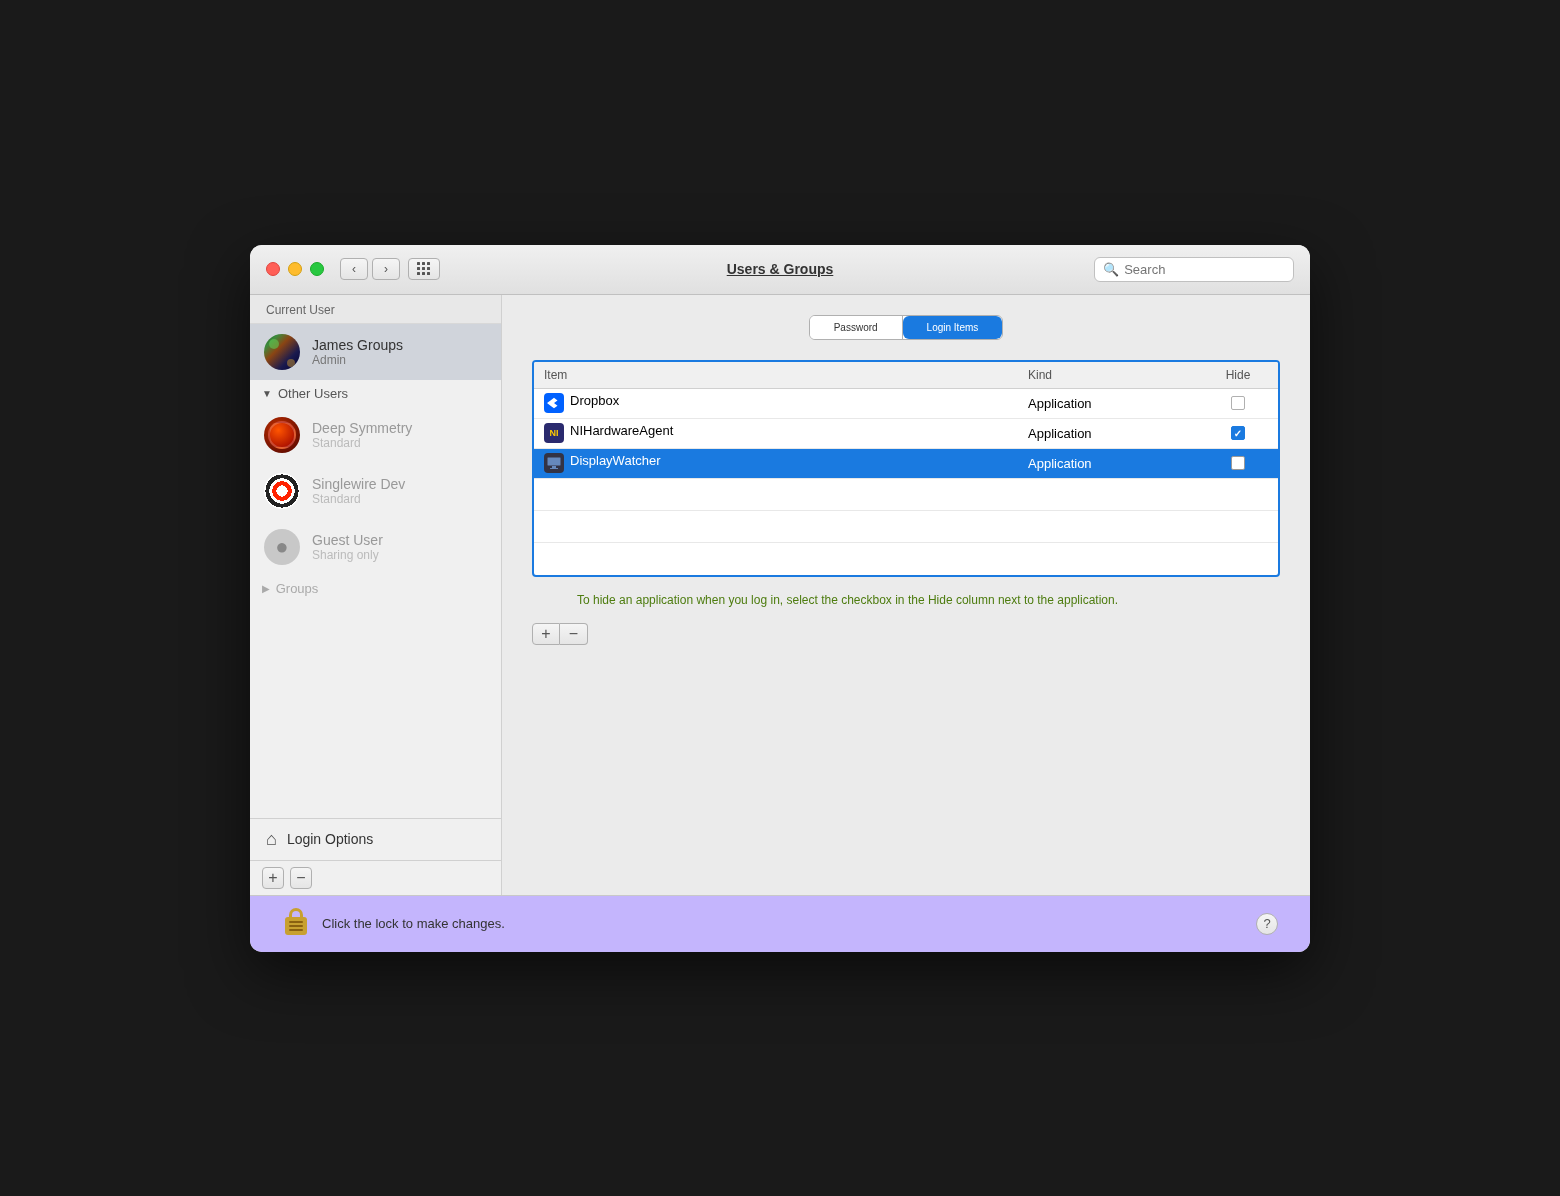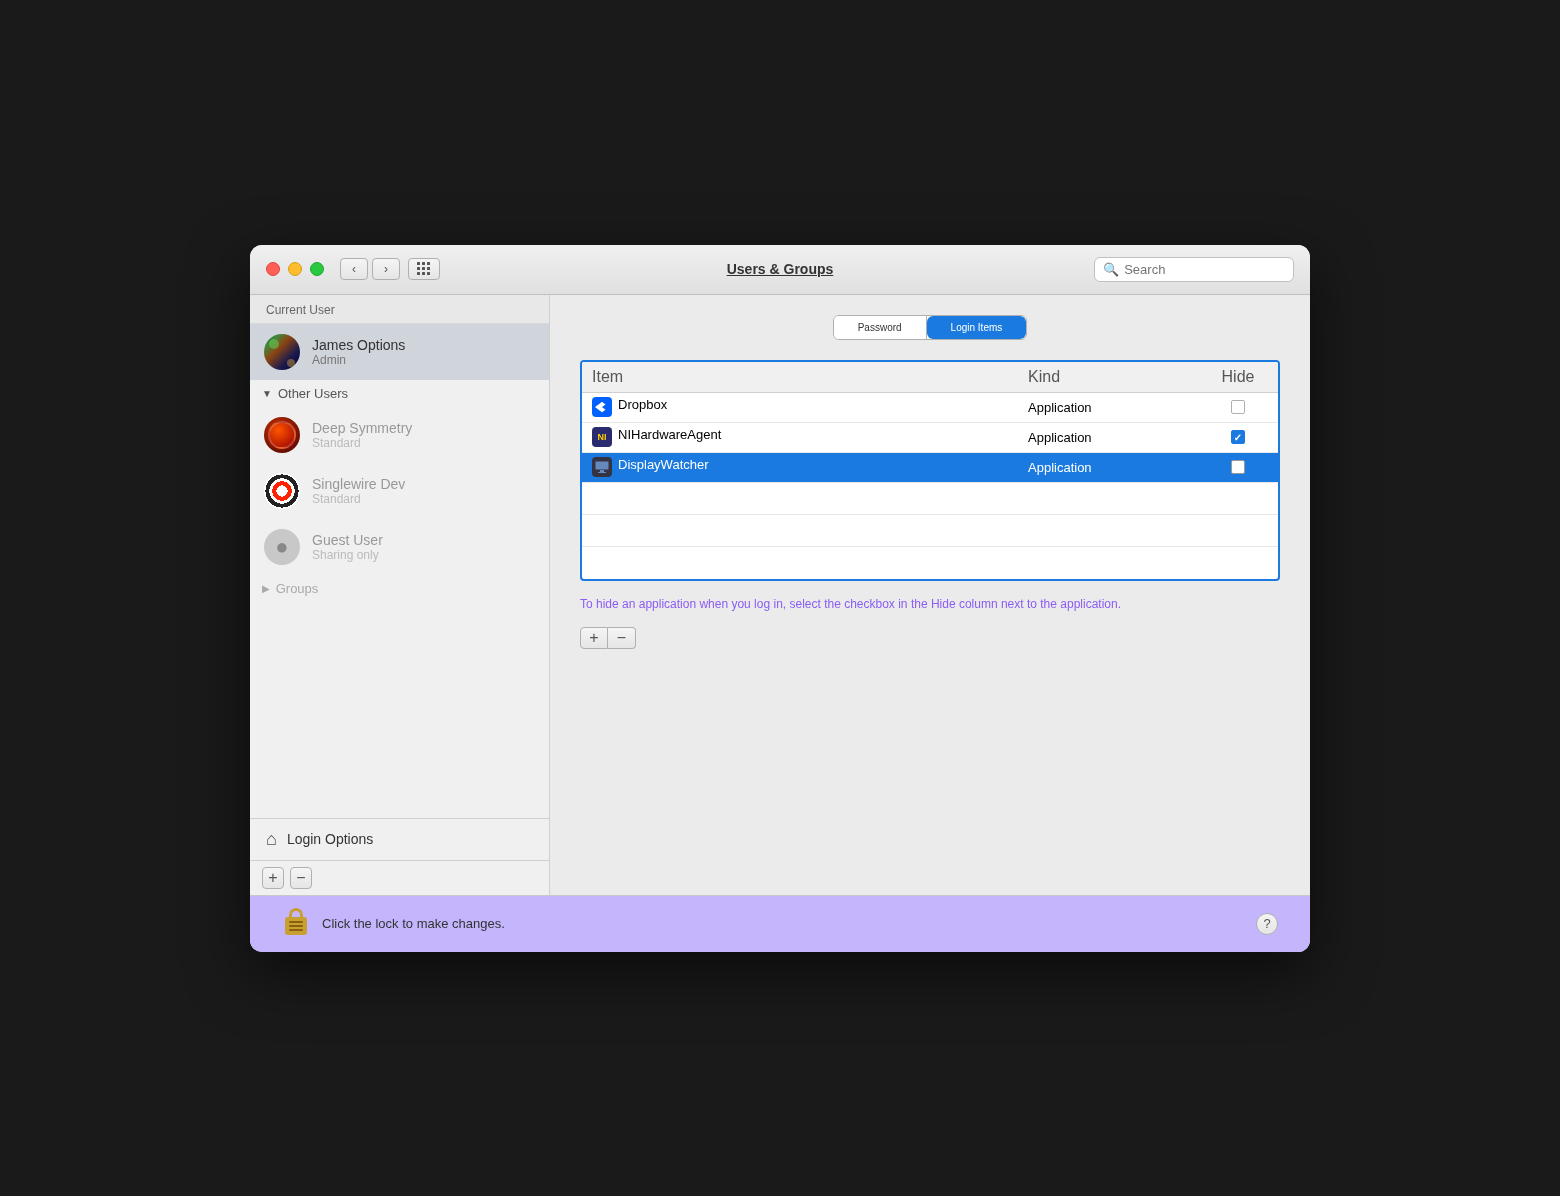--- a/index.html
+++ b/index.html
@@ -113,21 +113,21 @@
       font-size: 13px;
       color: #999;
       width: 100%;
     }
     .content {
       display: flex;
       background: #ebebeb;
       min-height: 600px;
     }
     .sidebar {
-      width: 300px;
+      width: 252px;
       border-right: 1px solid #d0d0d0;
       background: #f0f0f0;
       display: flex;
       flex-direction: column;
       padding-bottom: 0;
     }
     .sidebar-section-label {
       font-size: 12px;
       color: #666;
       padding: 8px 16px 6px;
@@ -280,21 +280,21 @@
       margin-bottom: 14px;
     }
     .table-header {
       display: grid;
       grid-template-columns: 1fr 180px 80px;
       background: #f0f0f0;
       border-bottom: 1px solid #d0d0d0;
       padding: 4px 0;
     }
     .table-header-cell {
-      font-size: 16px;
+      font-size: 12px;
       color: #555;
       padding: 2px 10px;
       font-weight: 500;
     }
     .table-header-cell.center { text-align: center; }
     .table-row {
       display: grid;
       grid-template-columns: 1fr 180px 80px;
       border-bottom: 1px solid #e8e8e8;
       min-height: 30px;
@@ -369,23 +369,24 @@
       color: white;
       font-size: 10px;
       font-weight: bold;
     }
     .checkbox.selected-row {
       background: white;
       border-color: #999;
     }
     .hint-text {
       font-size: 12px;
-      color: #8b5cf6;
+      color: #4d7c0f;
       margin-bottom: 14px;
       line-height: 1.5;
+      margin-left: 45px;
     }
     .table-actions {
       display: flex;
       gap: 0;
     }
     .table-action-btn {
       width: 28px;
       height: 22px;
       background: linear-gradient(to bottom, #f5f5f5, #e5e5e5);
       border: 1px solid #b0b0b0;
@@ -531,21 +532,21 @@
 
   <div class="content">
 
     <div class="sidebar">
       <div class="sidebar-section-label">Current User</div>
       <div class="user-item selected">
         <div class="user-avatar">
           <div class="james-avatar"></div>
         </div>
         <div class="user-info-text">
-          <div class="user-name">James Options</div>
+          <div class="user-name">James Groups</div>
           <div class="user-role">Admin</div>
         </div>
       </div>
 
       <div class="other-users-header">
         <span class="triangle">▼</span>
         <span>Other Users</span>
       </div>
 
       <div class="user-item">

